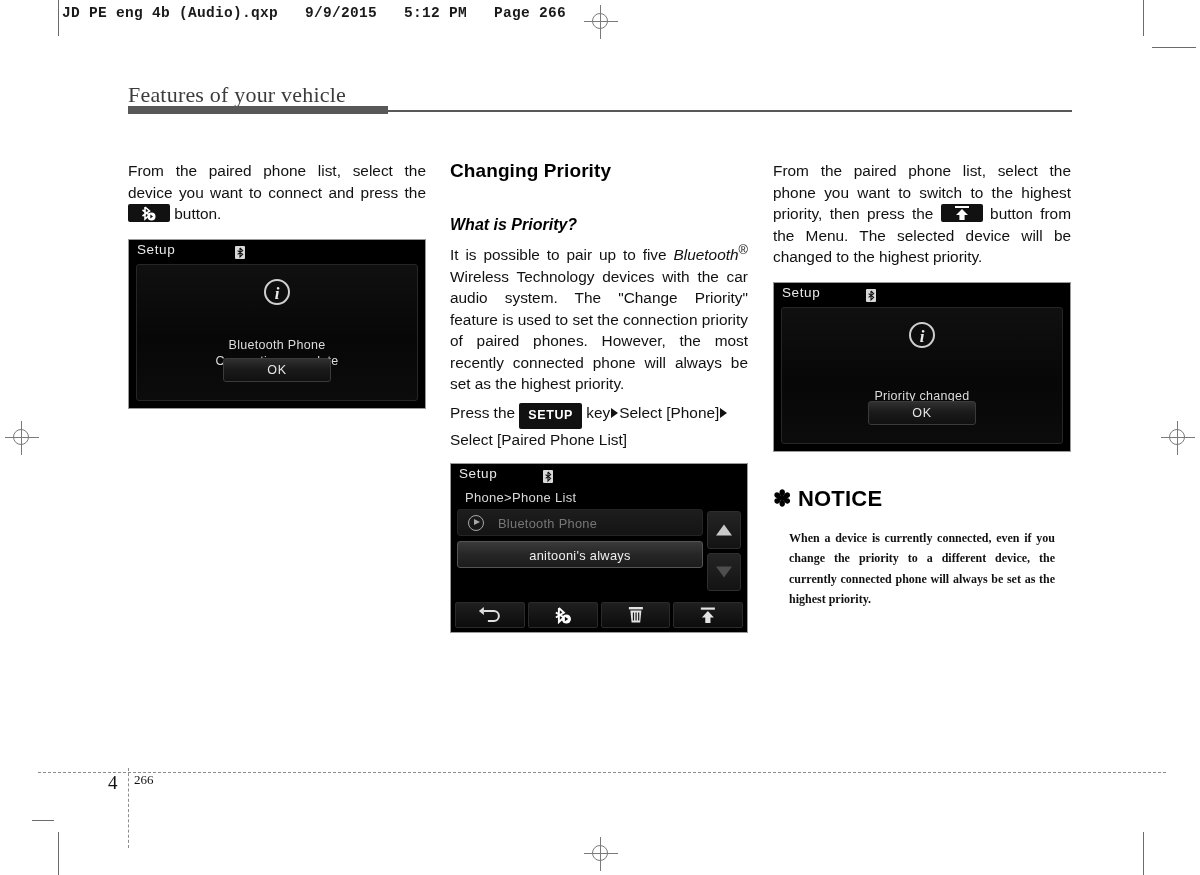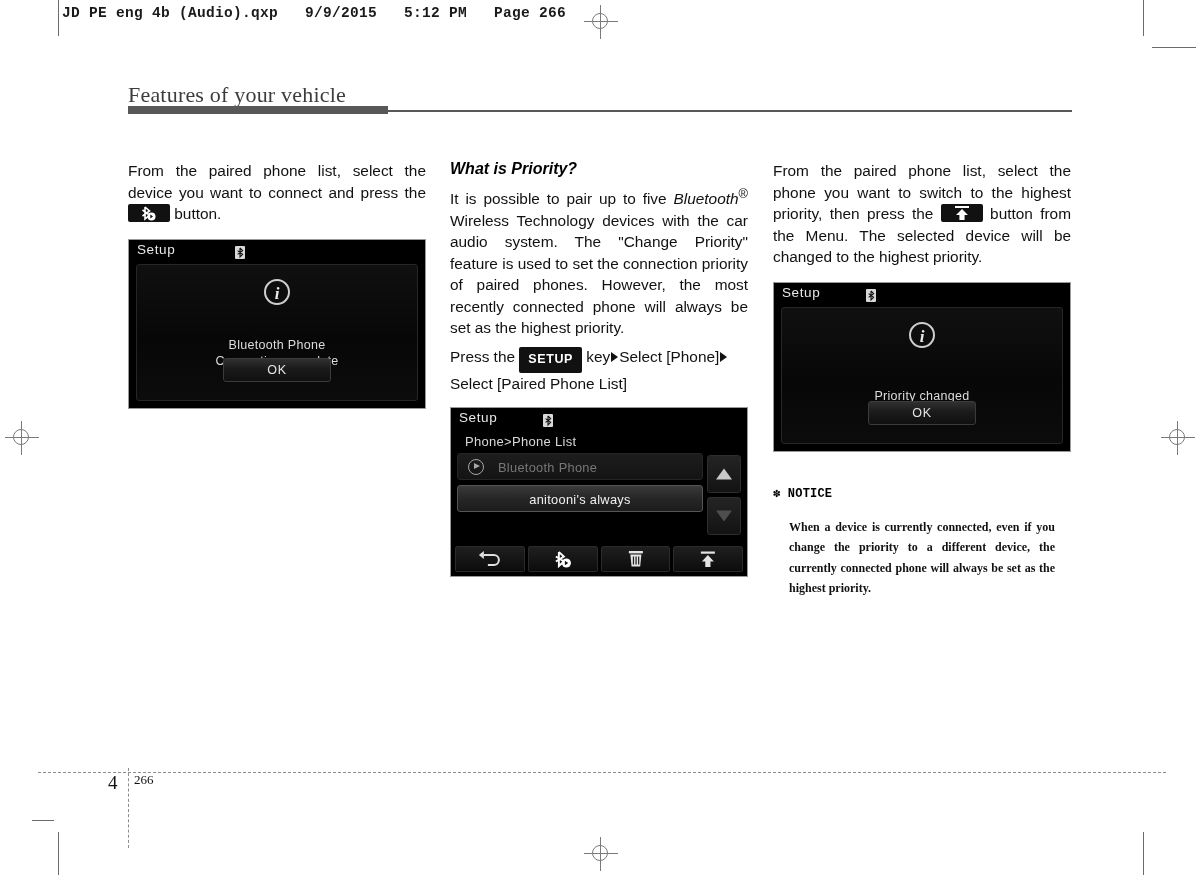--- a/index.html
+++ b/index.html
@@ -326,26 +326,25 @@
     flex: 1;
     background: linear-gradient(180deg,#1f1f1f 0%, #0c0c0c 100%);
     border: 1px solid #2a2a2a;
     border-radius: 2px;
     position: relative;
     box-sizing: border-box;
   }
 
   
   .notice-head {
-    font-size: 12px;
+    font-size: 22px;
     font-weight: bold;
     color: #000;
     margin: 16px 0 4px 0;
     letter-spacing: 0.2px;
-    font-family: Liberation Mono, monospace;
   }
   .notice-body {
     font-family: "Liberation Serif", serif;
     font-weight: bold;
     font-size: 12px;
     line-height: 20.5px;
     color: #111;
     text-align: justify;
     margin: 16px;
   }
@@ -447,20 +446,21 @@
       <div class="dlg-msg" style="top:72px;">
         <div>Bluetooth Phone</div>
         <div>Connection complete</div>
       </div>
       <div class="dlg-ok" style="bottom:18px;">OK</div>
     </div>
   </div>
 </div>
 
 <div class="col col-2">
+  <h2 class="sec-title">Changing Priority</h2>
   <h3 class="sub-title">What is Priority?</h3>
   <p class="body-text">
     <span>It is possible to pair up to five</span>
     <i>Bluetooth</i><sup>®</sup>
     <span>Wireless Technology devices with the car audio system. The "Change Priority" feature is used to set the connection priority of paired phones. However, the most recently connected phone will always be set as the highest priority.</span>
   </p>
 
   <p class="body-text nojust" style="margin-top:7px;">
     <span>Press   the</span>
     <span class="inline-btn setup">SETUP</span>

